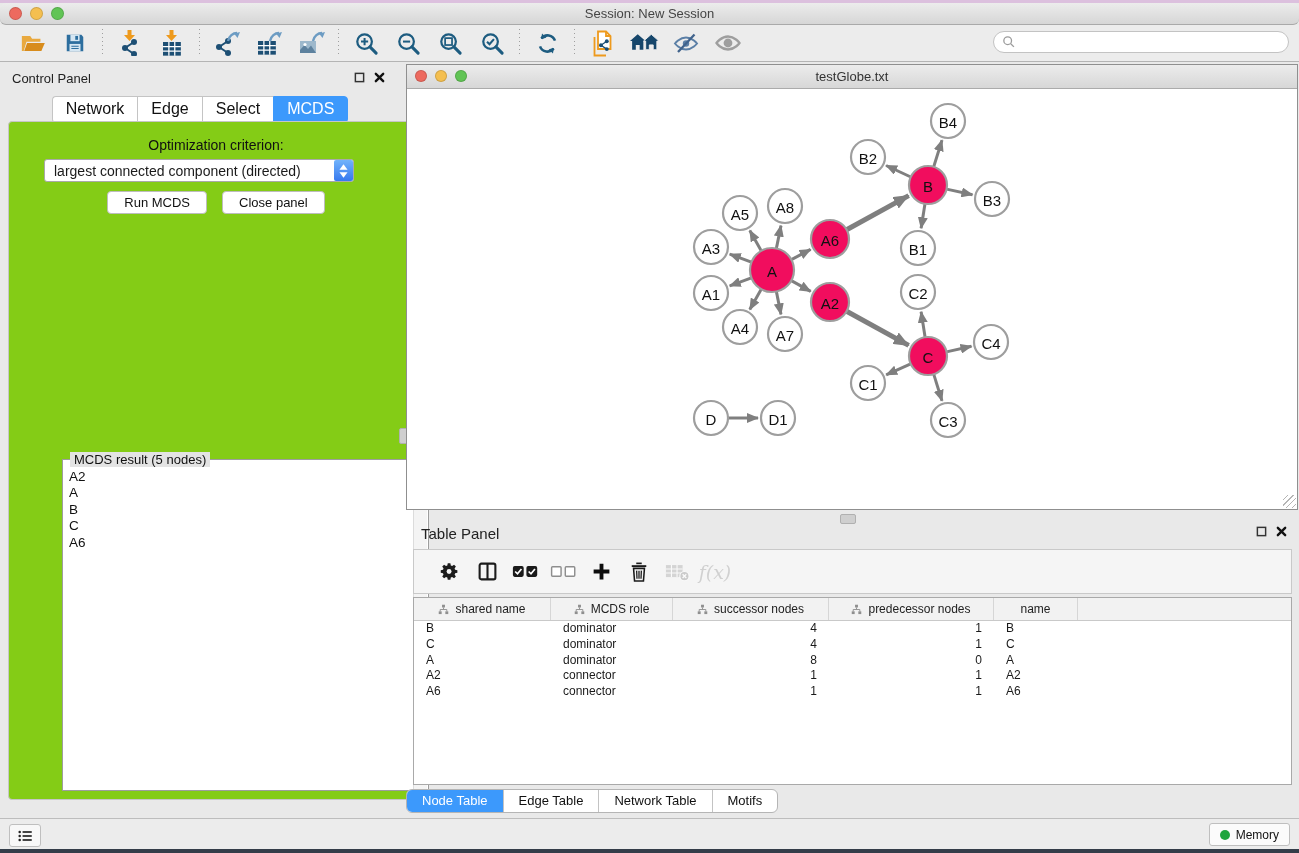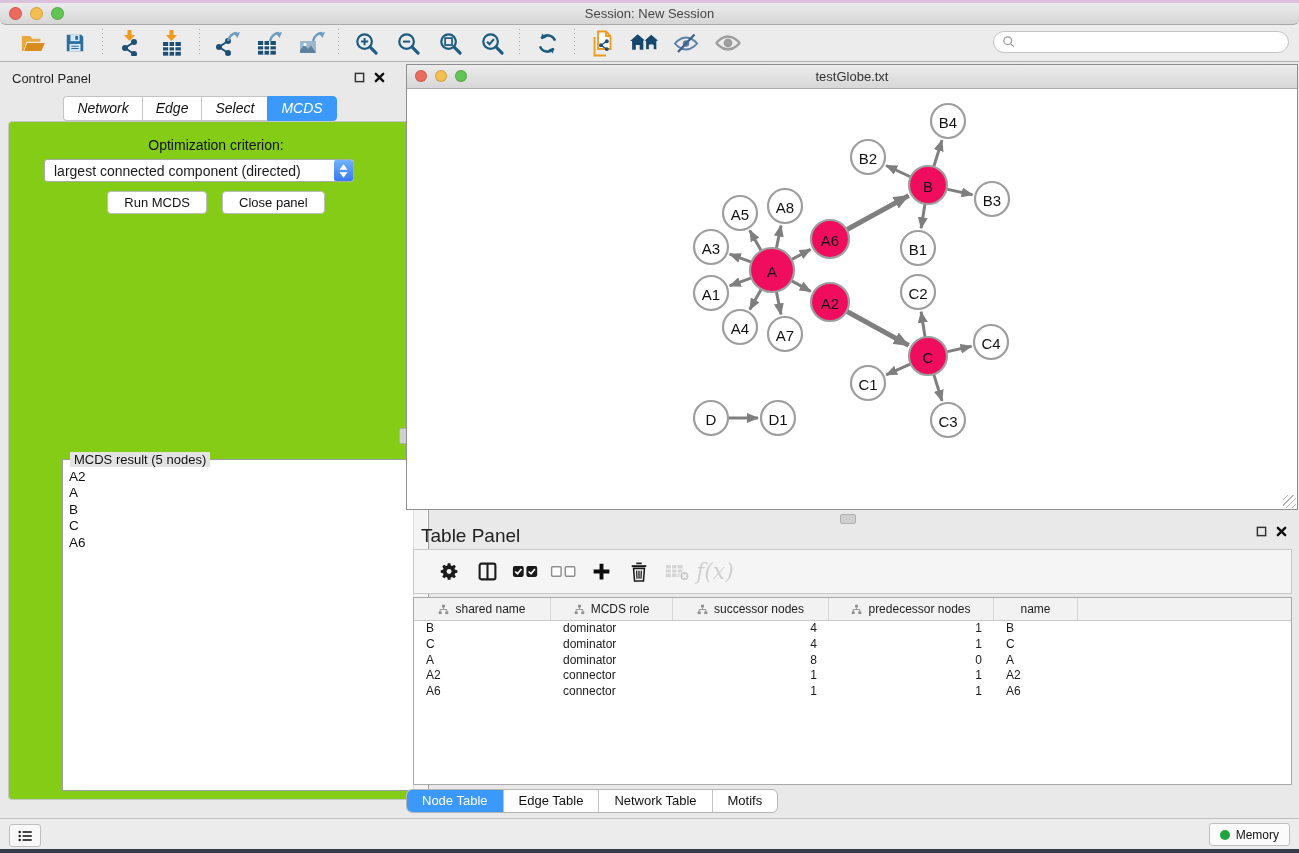--- a/index.html
+++ b/index.html
@@ -17,21 +17,21 @@
   .tb-btn.dis{opacity:.95;}
   .tb-sep{width:1px;height:28px;margin:0 6px;background-image:linear-gradient(#9f9f9f 35%,transparent 0);background-size:1px 4px;}
   .icw{display:flex;align-items:center;justify-content:center;}
   .search-wrap{position:absolute;right:10px;top:6px;width:296px;height:22px;background:#fff;border:1px solid #c3c3c3;border-radius:12px;display:flex;align-items:center;padding-left:8px;box-sizing:border-box;}
   .search-wrap input{border:none;outline:none;flex:1;font-size:12px;background:transparent;margin-left:5px;font-family:"Liberation Sans",sans-serif;}
   
   .cp-title{position:absolute;left:12px;top:71px;font-size:13px;color:#222;}
   .panel-icons{position:absolute;display:flex;gap:9px;align-items:center;}
   .cp-icons{left:354px;top:72px;}
   .cp-tabs{position:absolute;left:0;top:96px;width:400px;display:flex;justify-content:center;}
-  .ctab{font-size:14px;padding:3px 13px 4px;background:#fff;border:1px solid #c4c4c4;border-right:none;color:#111;cursor:default;font-style:italic;}
+  .ctab{font-size:16px;padding:3px 13px 4px;background:#fff;border:1px solid #c4c4c4;border-right:none;color:#111;cursor:default;}
   .ctab:first-child{border-radius:4px 0 0 4px;}
   .ctab:last-child{border-radius:0 4px 4px 0;border-right:1px solid #c4c4c4;}
   .ctab.act{background:#3c99fc;border-color:#3c99fc;color:#fff;}
   .cp-box{position:absolute;left:8px;top:121px;width:416px;height:679px;background:#84cc16;border:1px solid #c6c6c6;border-radius:4px;box-sizing:border-box;}
   .opt-label{position:absolute;left:0;top:15px;width:100%;text-align:center;font-size:14px;color:#111;}
   .dropdown{position:absolute;left:35px;top:37px;width:310px;height:23px;background:#fff;border:1px solid #a9a9a9;border-radius:3px;display:flex;align-items:center;box-sizing:border-box;}
   .dropdown .val{flex:1;font-size:14px;padding-left:9px;white-space:nowrap;overflow:hidden;}
   .dd-step{width:19px;height:21px;border-radius:2px;background:linear-gradient(#71b3fb,#3679ef);margin-right:0px;display:flex;flex-direction:column;align-items:center;justify-content:center;gap:2px;}
   .dd-step svg{display:block;}
   .btn-row{position:absolute;left:0;top:69px;width:100%;display:flex;justify-content:center;gap:15px;}
@@ -45,21 +45,21 @@
   .net-win{position:absolute;left:406px;top:64px;width:892px;height:446px;background:#fff;border:1px solid #8f8f8f;box-sizing:border-box;}
   .net-titlebar{position:absolute;left:0;top:0;right:0;height:23px;background:linear-gradient(#ececec,#d7d7d7);border-bottom:1px solid #ababab;}
   .net-lights{left:8px;top:5px;position:absolute;display:flex;gap:8px;}
   .net-lights .light{width:12px;height:12px;}
   .net-title{position:absolute;left:0;right:0;top:0;height:23px;line-height:23px;text-align:center;font-size:13px;color:#333;}
   .net-canvas{position:absolute;left:0;top:24px;right:0;bottom:0;background:#fff;}
   .grip{position:absolute;right:1px;bottom:1px;width:13px;height:13px;background:repeating-linear-gradient(135deg,transparent 0 3px,#b5b5b5 3px 4px);}
   .v-handle{position:absolute;left:399px;top:428px;width:8px;height:14px;background:#cfcfcf;border:1px solid #b0b0b0;border-radius:2px;}
   .h-handle{position:absolute;left:840px;top:514px;width:14px;height:8px;background:#cfcfcf;border:1px solid #b0b0b0;border-radius:2px;}
   
-  .tp-title{position:absolute;left:421px;top:525px;font-size:19px;color:#222;}
+  .tp-title{position:absolute;left:421px;top:525px;font-size:15px;color:#222;}
   .tp-icons{left:1256px;top:526px;}
   .tp-toolbar{position:absolute;left:413px;top:549px;width:879px;height:45px;background:#f5f5f5;border:1px solid #c9c9c9;box-sizing:border-box;display:flex;align-items:center;padding-left:16px;gap:0;}
   .tt-btn{width:38px;height:34px;display:flex;align-items:center;justify-content:center;}
   .tt-btn.dis{opacity:.5;}
   .dtable{position:absolute;left:413px;top:597px;width:879px;height:188px;background:#fff;border:1px solid #a9a9a9;box-sizing:border-box;overflow:hidden;}
   .thead{display:flex;height:22px;background:#f2f2f2;border-bottom:1px solid #c9c9c9;}
   .th{display:flex;align-items:center;justify-content:center;gap:6px;font-size:12px;color:#222;border-right:1px solid #d6d6d6;box-sizing:border-box;height:22px;}
   .th.fill{flex:1;border-right:none;}
   .trow{display:flex;height:15.8px;}
   .td{font-size:12px;line-height:15.8px;box-sizing:border-box;padding:0 12px 0 12px;white-space:nowrap;overflow:hidden;}
@@ -536,21 +536,21 @@
           <svg width="25" height="20" viewBox="0 0 27 21">
             <rect x="1" y="3" width="18" height="13" fill="#b5b5b5"></rect>
             <path d="M1 7.3h18M1 11.6h18M7 3v13M13 3v13" stroke="#fff" stroke-width="1.2"></path>
             <circle cx="21" cy="15" r="5" fill="#a2a2a2" stroke="#fff" stroke-width="1.2"></circle>
             <path d="M19 13l4 4m0-4l-4 4" stroke="#fff" stroke-width="1.5"></path>
           </svg>
         </span>
       </span>
       <span class="tt-btn dis">
         <span class="icw">
-          <span style="font-family:'DejaVu Serif',serif;font-style:italic;font-size:22px;color:#adadad;">f(x)</span>
+          <span style="font-family:'DejaVu Serif',serif;font-style:italic;font-size:19px;color:#adadad;">f(x)</span>
         </span>
       </span>
     </div>
   <div class="dtable">
     <div class="thead">
         <div class="th" style="width:137px">
           <span class="icw">
             <svg width="11" height="11" viewBox="0 0 12 12">
               <rect x="4.4" y="0.8" width="3.2" height="3" fill="#8f8f8f"></rect>
               <rect x="0.8" y="8" width="3.2" height="3" fill="#8f8f8f"></rect>

